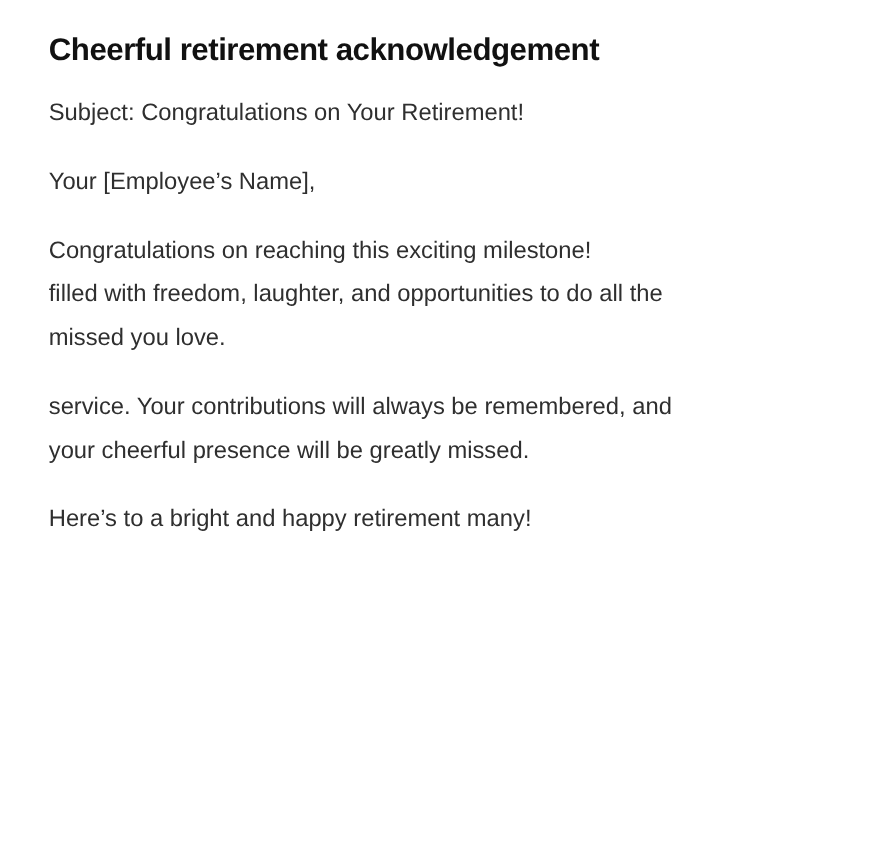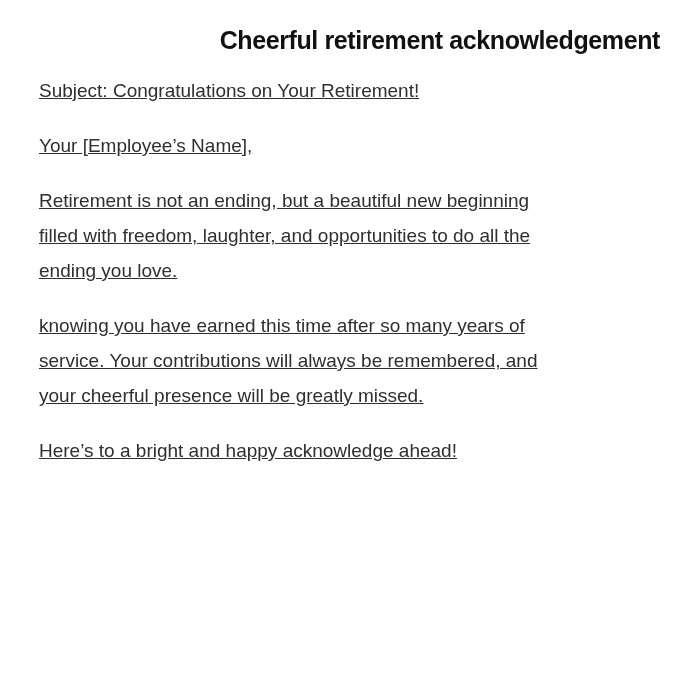--- a/index.html
+++ b/index.html
@@ -17,27 +17,25 @@
   .doc {
     padding: 24px 40px 0 39px;
   }
   .doc-heading {
     margin: 0 0 17px 0;
     font-size: 25px;
     line-height: 32px;
     font-weight: 700;
     letter-spacing: -0.4px;
     color: #111111;
-    text-align: right;
   }
   .para {
     margin: 0 0 20px 0;
     font-size: 19px;
     color: #2f2f2f;
-    text-decoration: underline;
   }
   .line {
     line-height: 35px;
   }
 </style>
 </head>
 <body>
 
 <div class="doc">
 
@@ -45,30 +43,29 @@
 
   <div class="para">
     <div class="line">Subject: Congratulations on Your Retirement!</div>
   </div>
 
   <div class="para">
     <div class="line">Your [Employee’s Name],</div>
   </div>
 
   <div class="para">
-    <div class="line">Retirement is not an ending, but a beautiful new beginning</div>
+    <div class="line">Congratulations on reaching this exciting milestone!</div>
     <div class="line">filled with freedom, laughter, and opportunities to do all the</div>
-    <div class="line">ending you love.</div>
+    <div class="line">missed you love.</div>
   </div>
 
   <div class="para">
-    <div class="line">knowing you have earned this time after so many years of</div>
     <div class="line">service. Your contributions will always be remembered, and</div>
     <div class="line">your cheerful presence will be greatly missed.</div>
   </div>
 
   <div class="para">
-    <div class="line">Here’s to a bright and happy acknowledge ahead!</div>
+    <div class="line">Here’s to a bright and happy retirement many!</div>
   </div>
 
 
 
 </div>
 
 </body></html>

